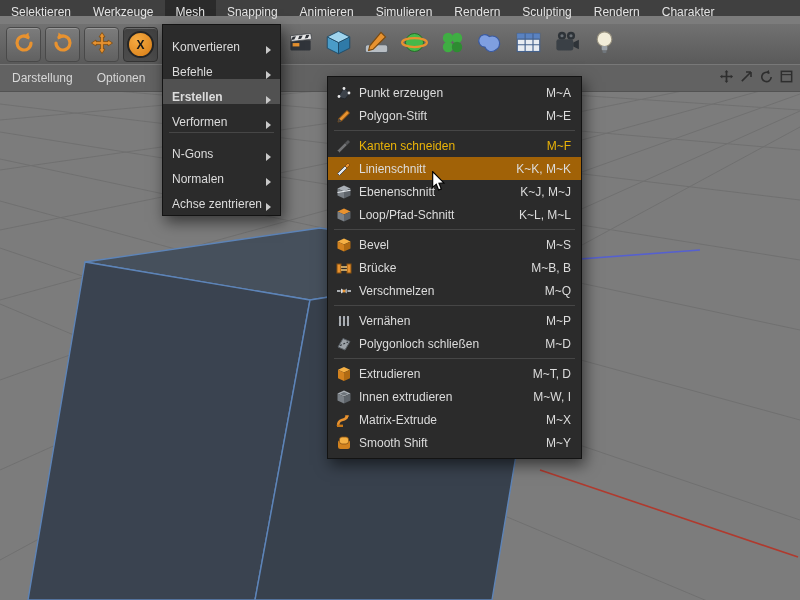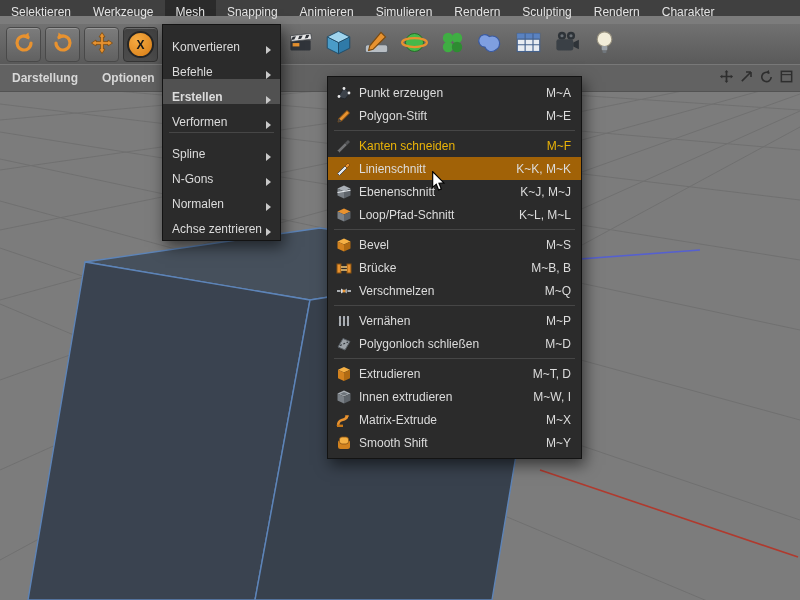--- a/index.html
+++ b/index.html
@@ -26,21 +26,21 @@
   .lock-circle{width:23px;height:23px;border-radius:50%;
                background:radial-gradient(circle at 35% 30%,#f6ab42,#d87d16);
                border:2.5px solid #262626;display:flex;align-items:center;justify-content:center;
                font-weight:bold;font-size:12px;color:#181818;}
   .tool-flat{width:32px;height:36px;margin:1px 3px;display:flex;align-items:center;justify-content:center;}
   .tool-flat svg{width:27px;height:27px;}
 
   
   .vp-menubar{position:absolute;top:64px;left:0;right:0;height:26px;background:#626262;
               border-top:1px solid #787878;border-bottom:1px solid #535353;
-              color:#d8d8d8;font-size:12px;display:flex;align-items:center;z-index:5;font-weight:bold;}
+              color:#d8d8d8;font-size:12px;display:flex;align-items:center;z-index:5;}
   .vpm-item{padding:0 12px;line-height:26px;}
   .vpm-nav{margin-left:auto;display:flex;align-items:center;padding-right:4px;}
   .nav-icon{width:16px;height:16px;margin:0 2px;display:flex;align-items:center;justify-content:center;}
   .nav-icon svg{width:15px;height:15px;}
 
   
   #viewport{position:absolute;top:90px;left:0;width:800px;height:510px;z-index:1;}
 
   
   .menu{position:absolute;background:#2b2b2b;border:1px solid #131313;
@@ -251,24 +251,20 @@
       <div class="menu-row hl">
         <span>Erstellen</span>
         <span class="tri"></span>
       </div>
       <div class="menu-row">
         <span>Verformen</span>
         <span class="tri"></span>
       </div>
       <div class="menu-sep"></div>
       <div class="menu-row">
-        <span>Spline</span>
-        <span class="tri"></span>
-      </div>
-      <div class="menu-row">
         <span>N-Gons</span>
         <span class="tri"></span>
       </div>
       <div class="menu-row">
         <span>Normalen</span>
         <span class="tri"></span>
       </div>
       <div class="menu-row">
         <span>Achse zentrieren</span>
         <span class="tri"></span>

